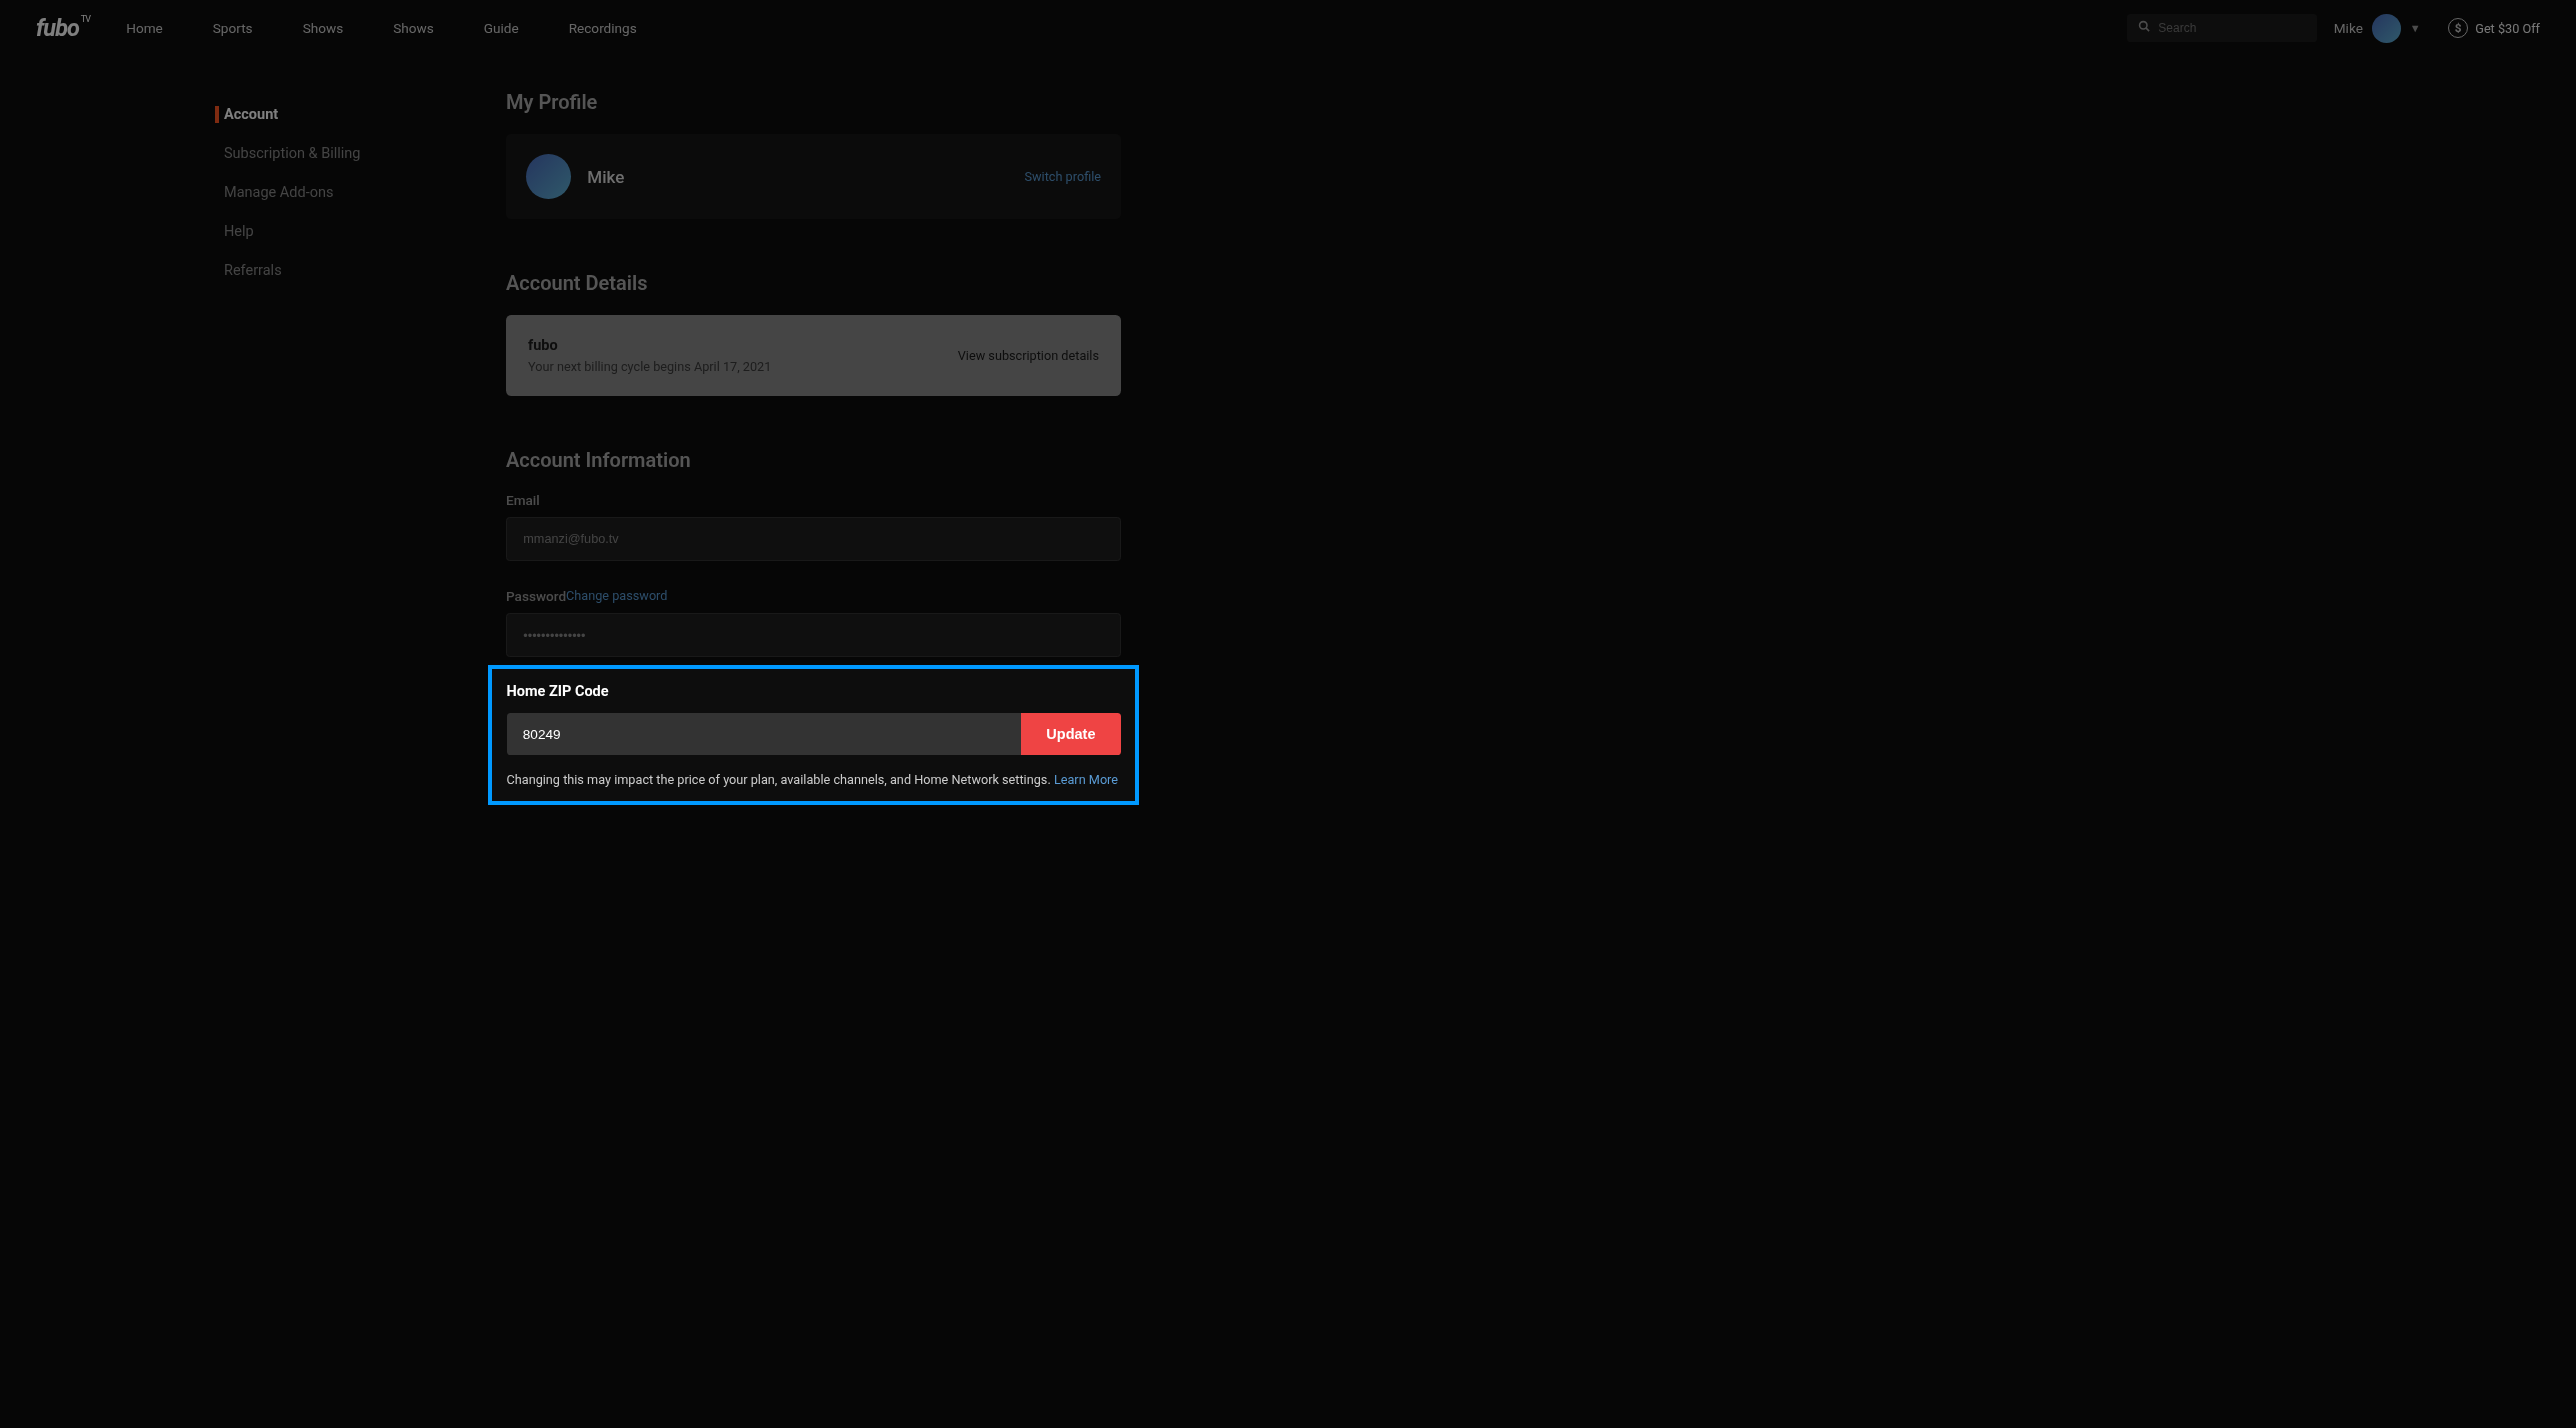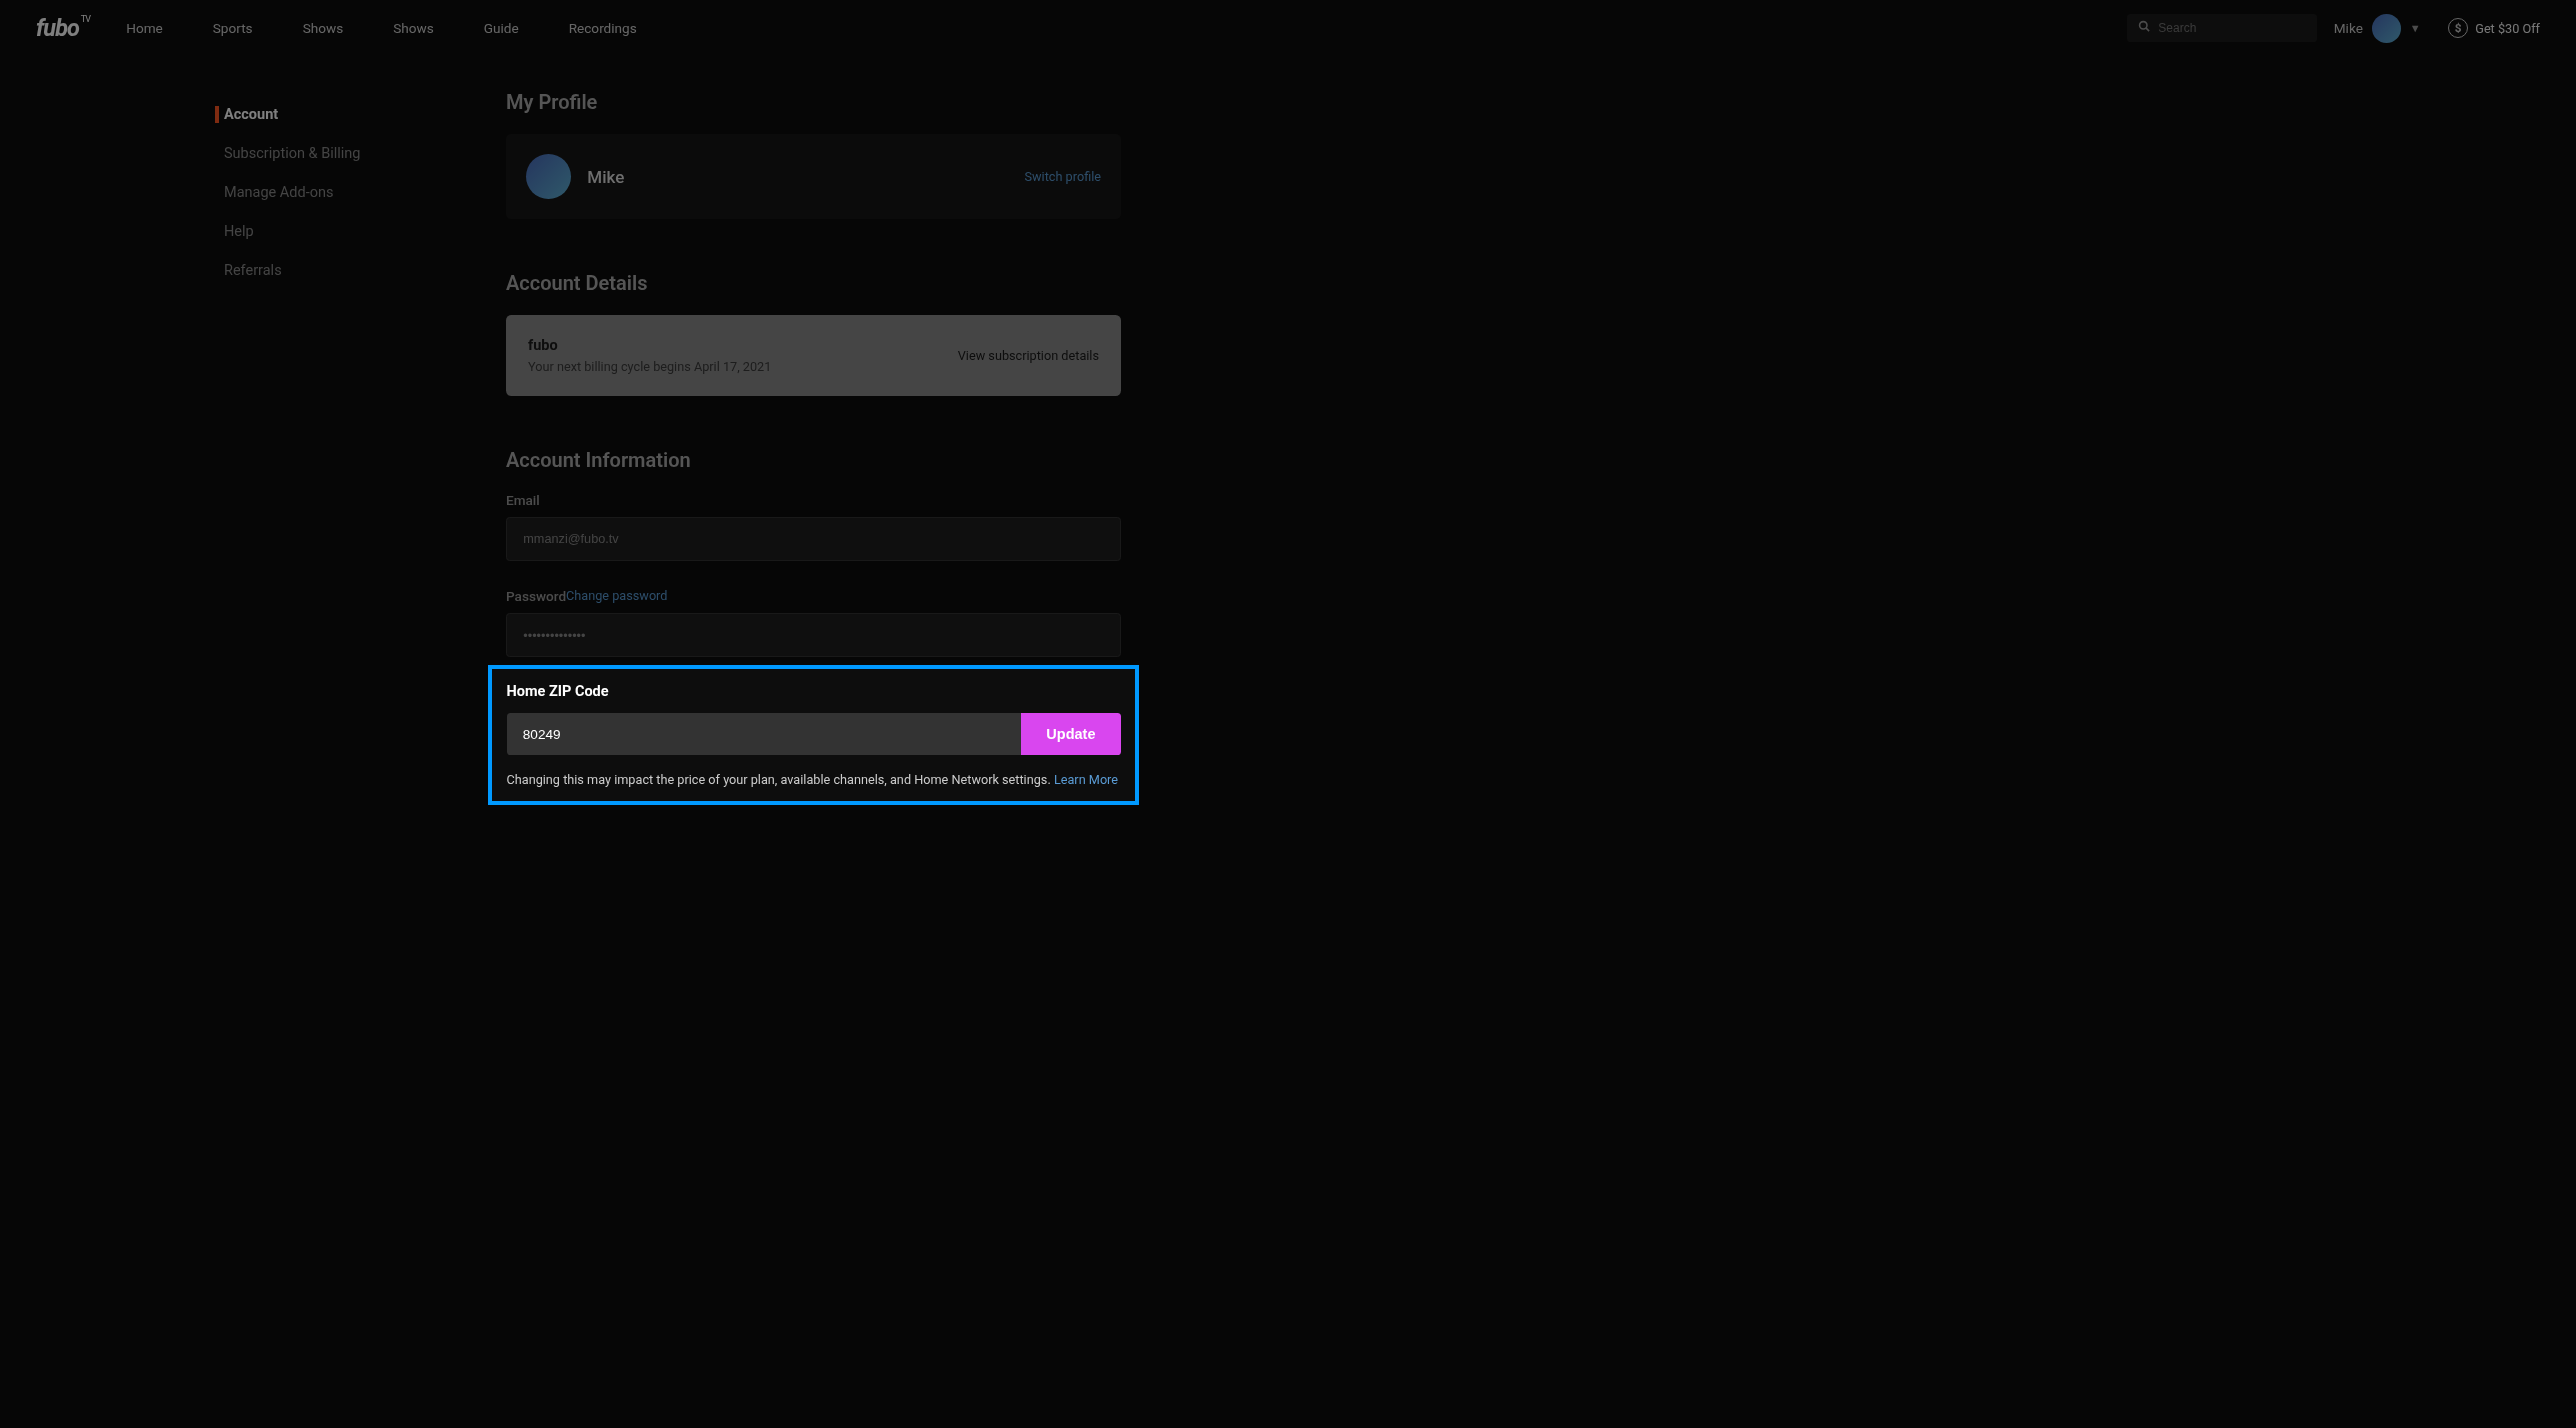--- a/index.html
+++ b/index.html
@@ -322,21 +322,21 @@
     .zip-input-wrapper input {
       background: transparent;
       border: none;
       color: #fff;
       outline: none;
       width: 100%;
       font-size: 13.6px;
     }
     
     .update-btn {
-      background-color: #d946ef;
+      background-color: #ef4444;
       color: #fff;
       border: none;
       padding: 12px 25px;
       font-size: 14.5px;
       font-weight: bold;
       border-radius: 0 3.6px 3.6px 0;
       cursor: pointer;
     }
     
     .disclaimer {

